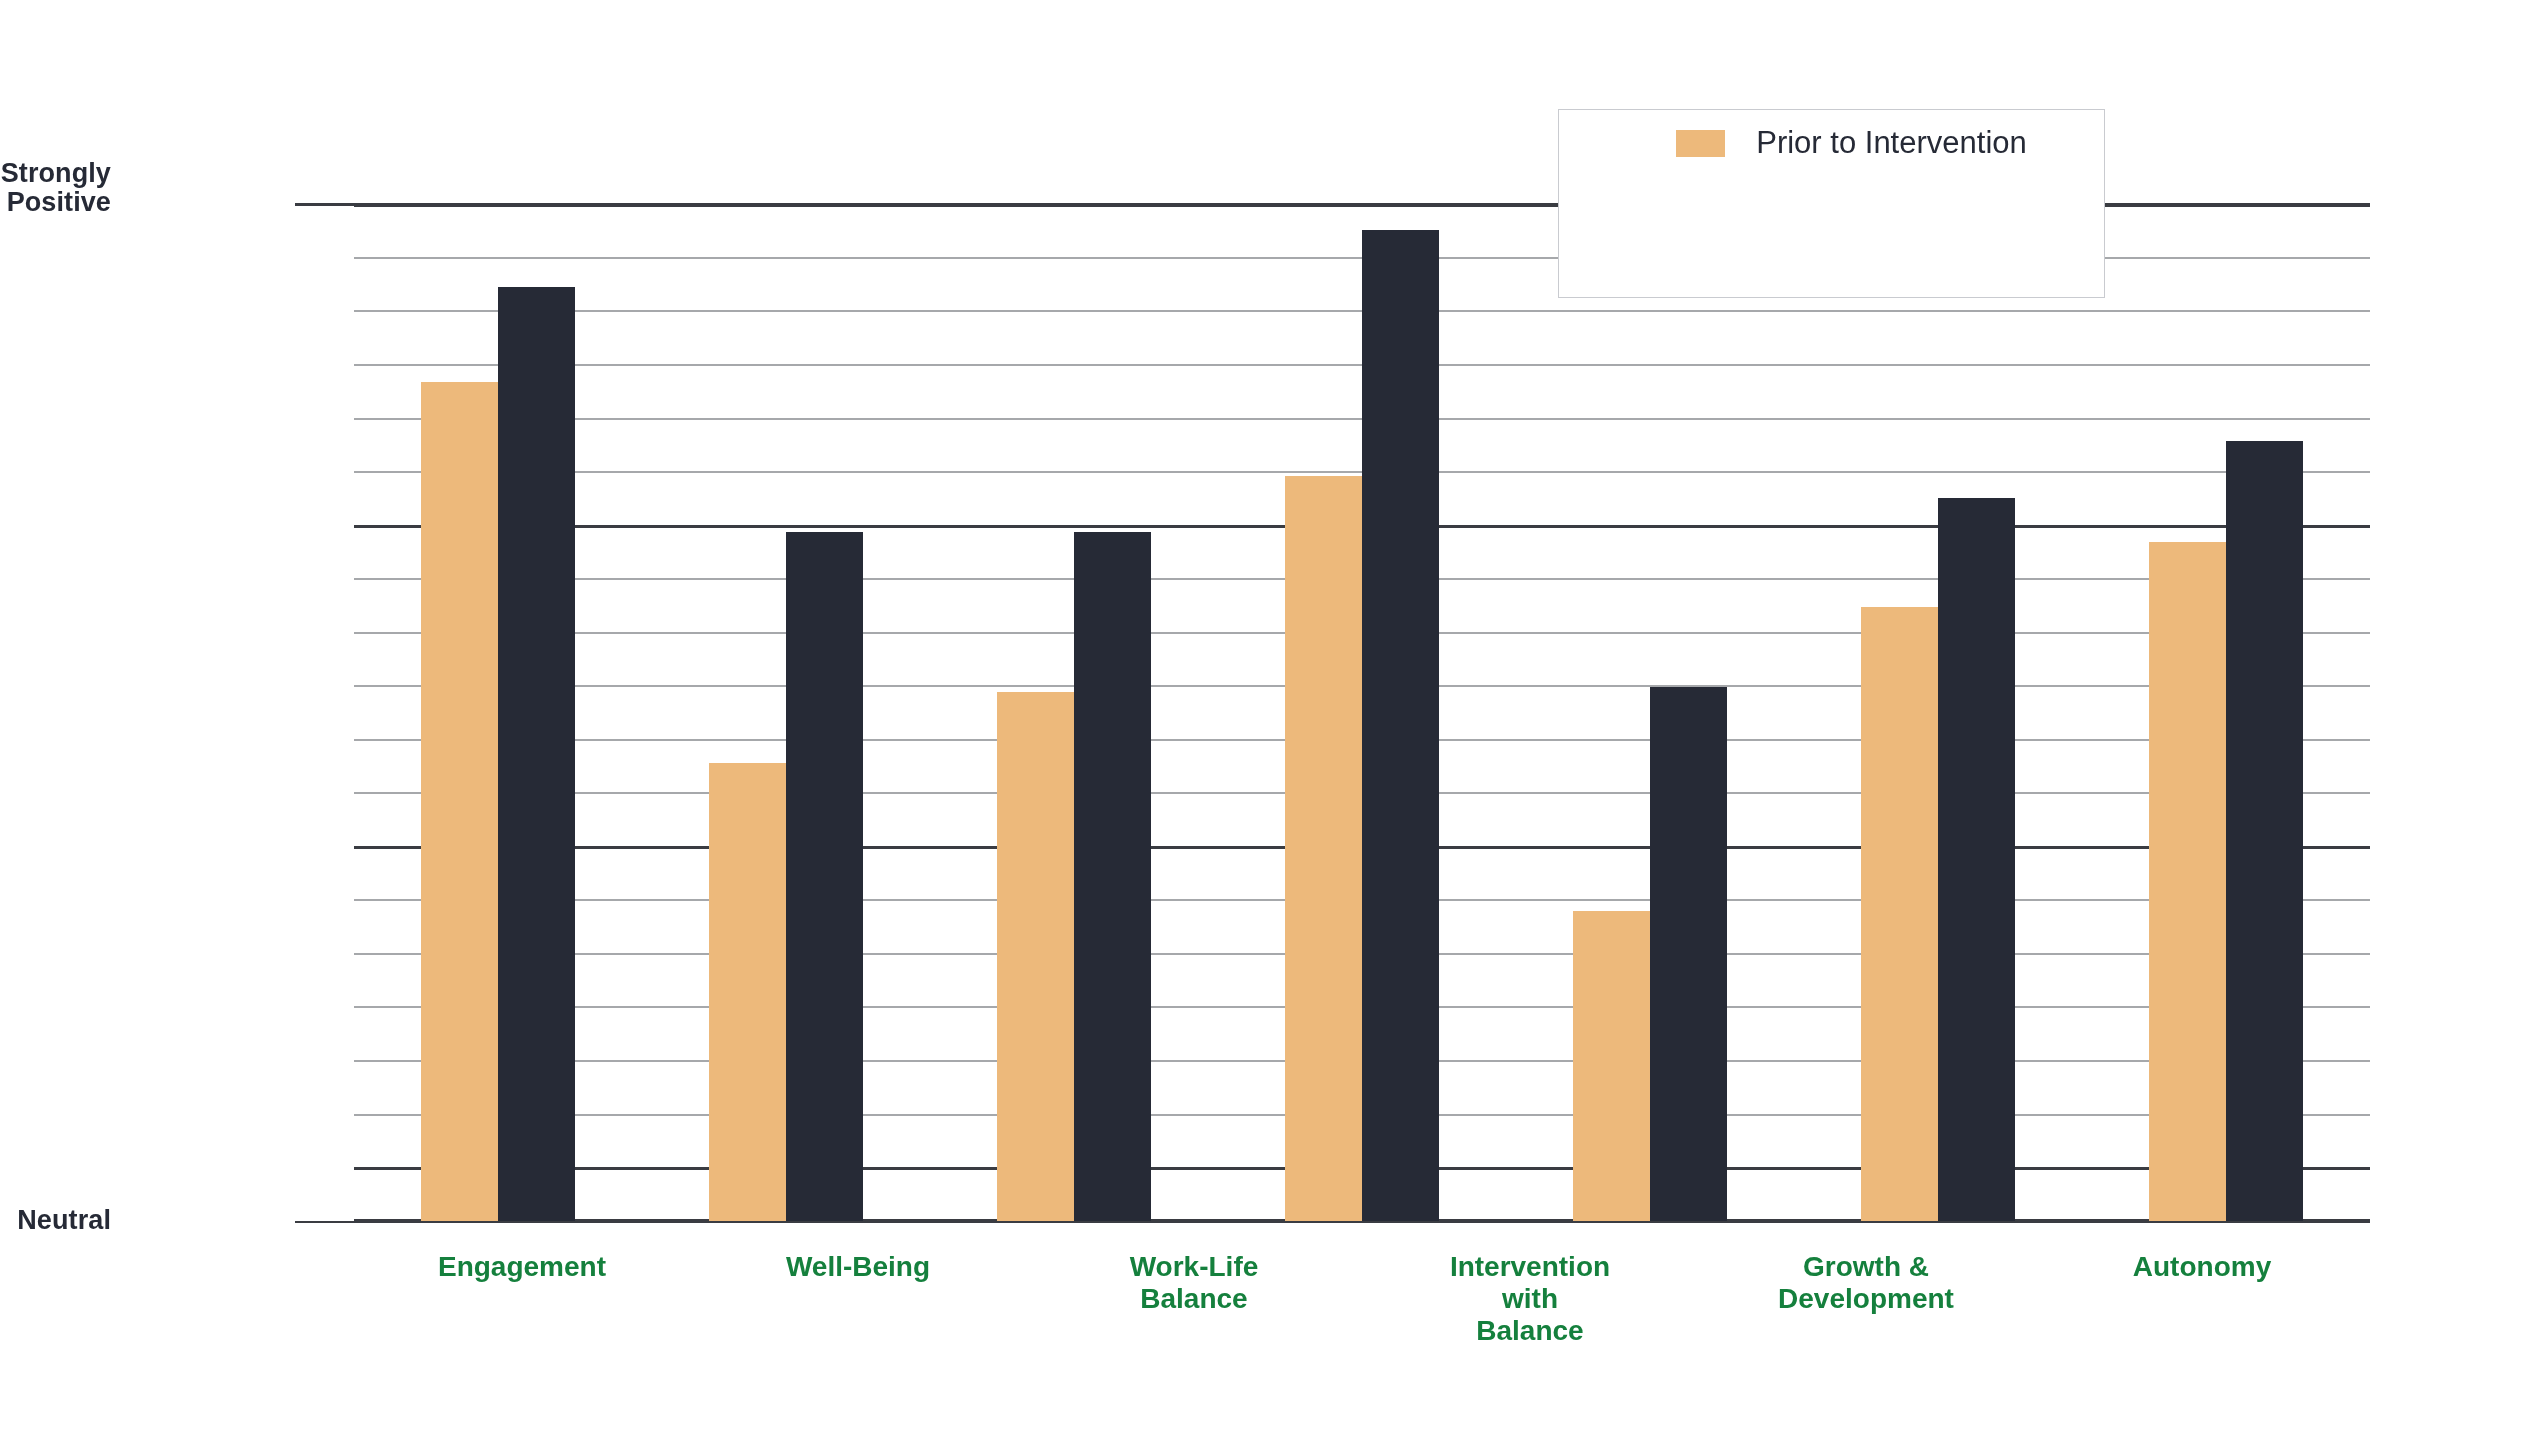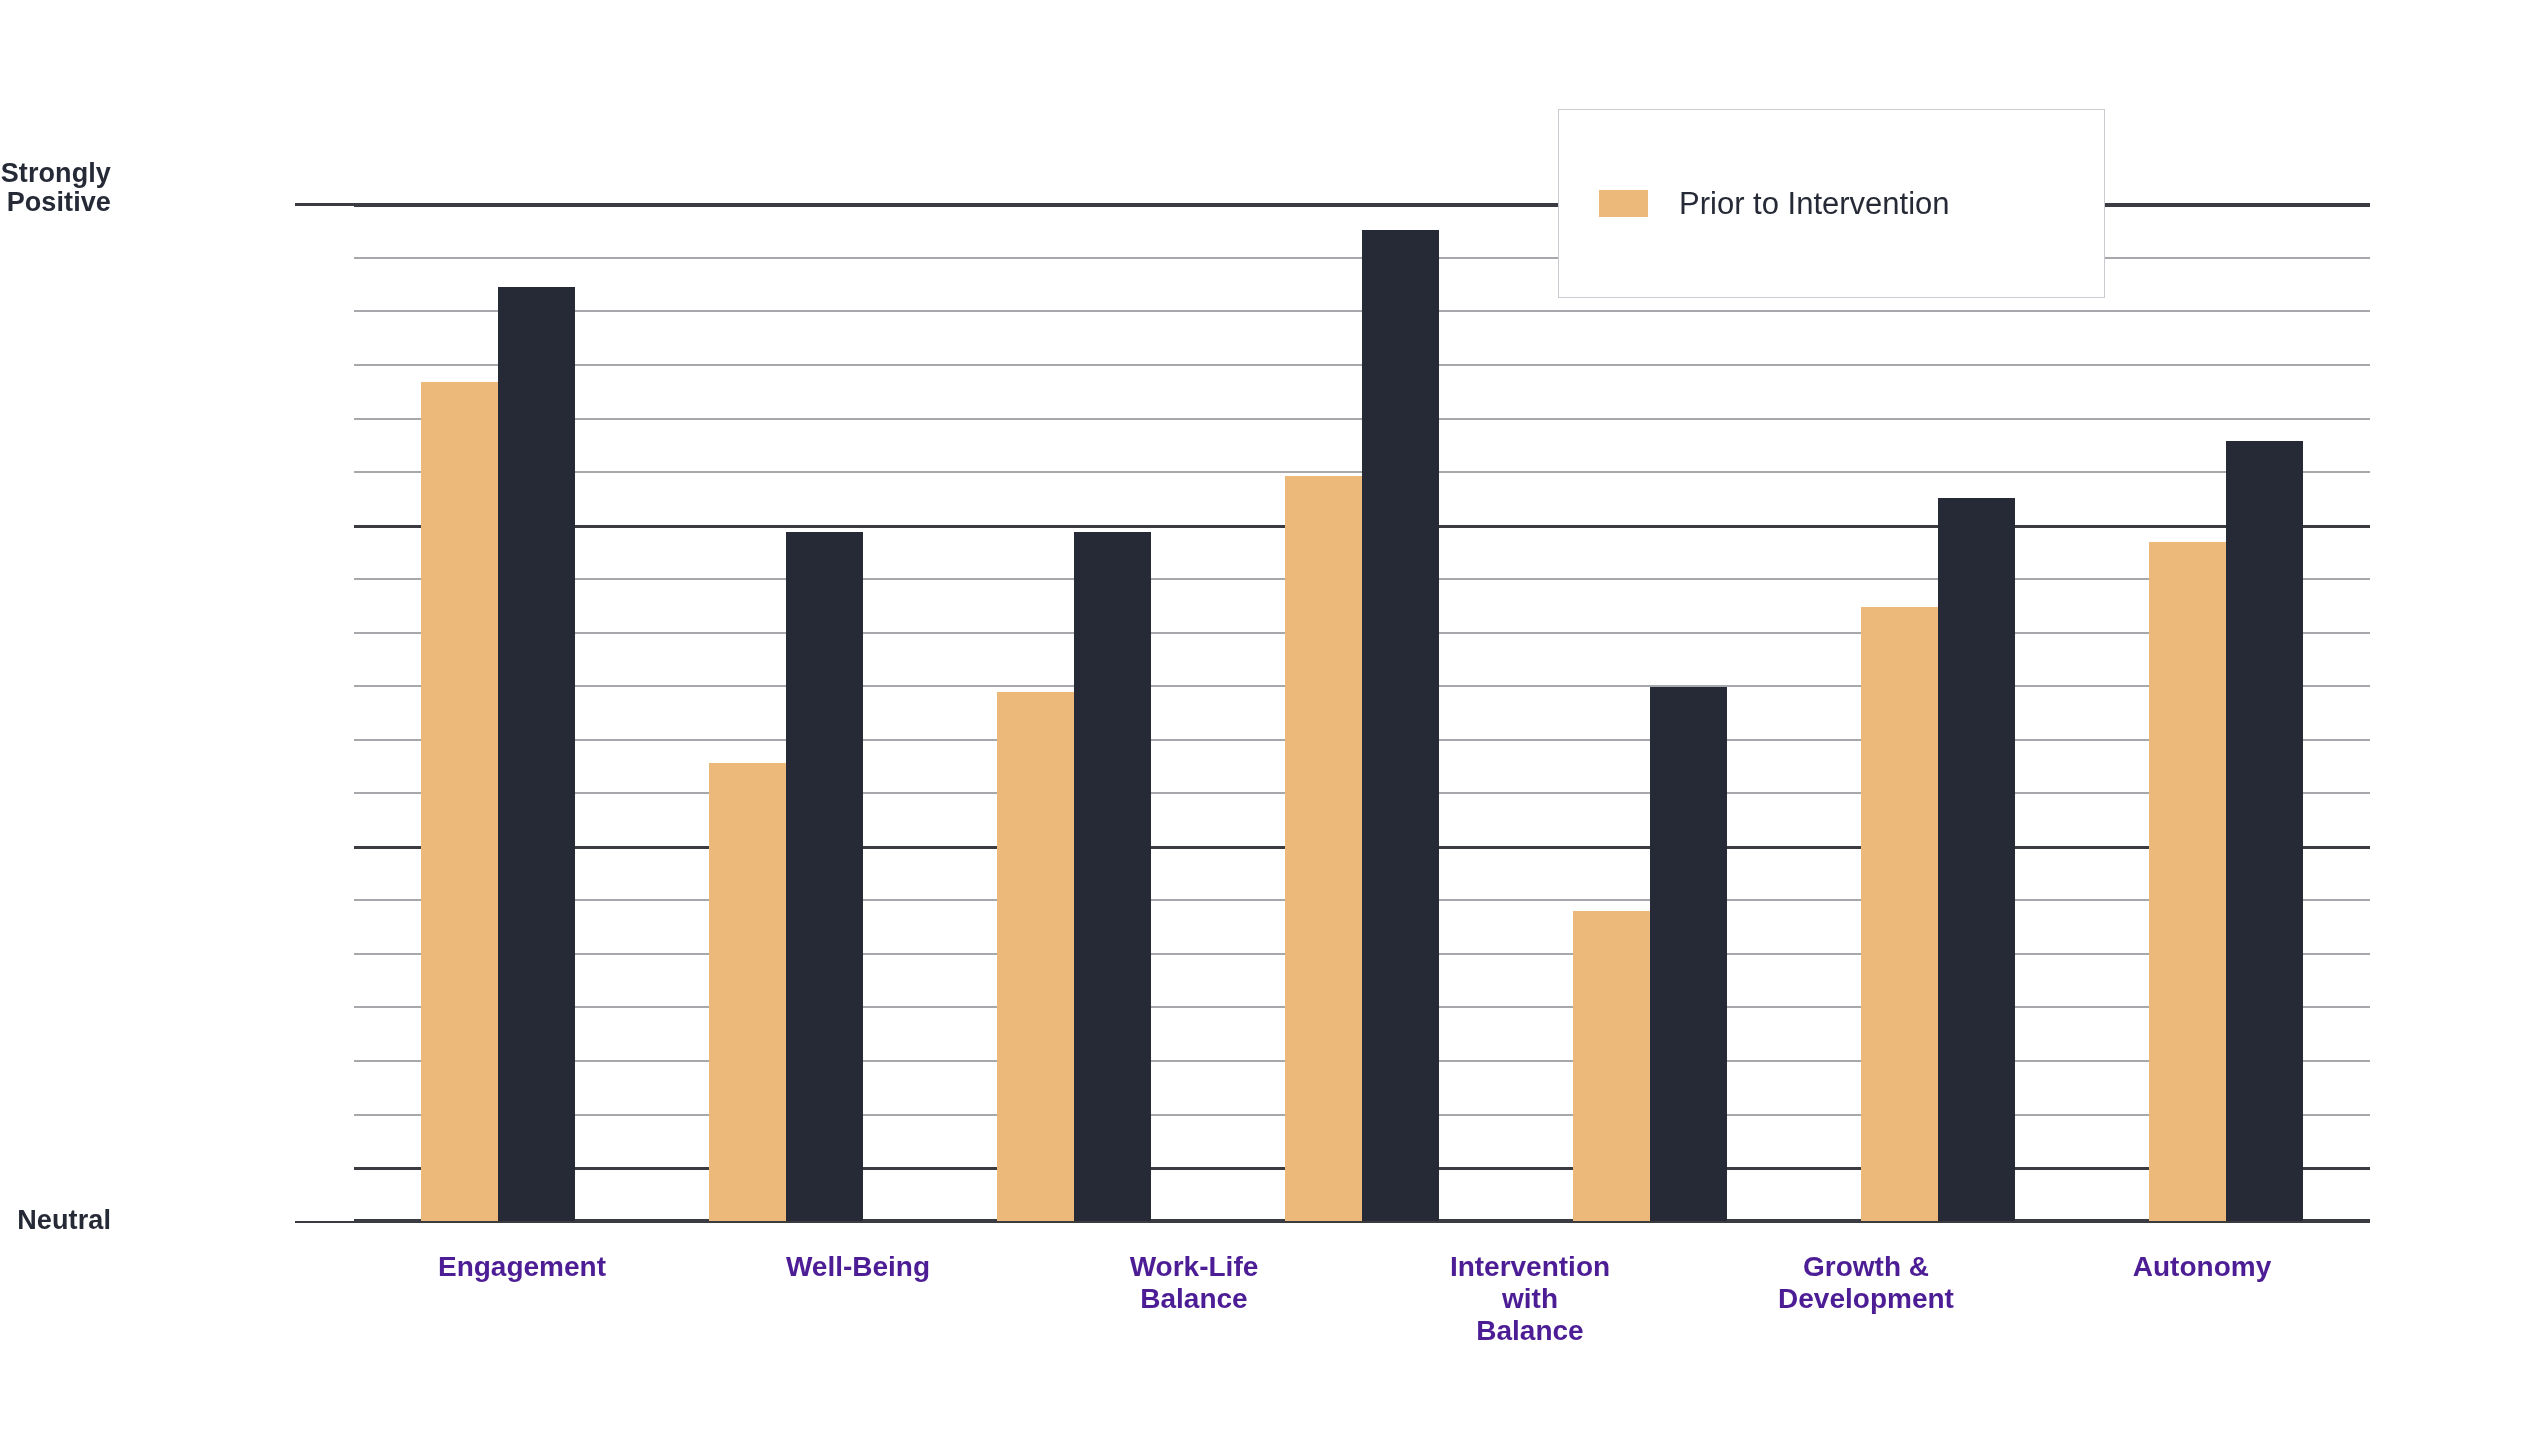--- a/index.html
+++ b/index.html
@@ -114,38 +114,38 @@
     top: 1240px;
     width: 2016px;
     display: flex;
   }
   .xlabel {
     flex: 1 1 0;
     text-align: center;
     font-weight: bold;
     font-size: 28px;
     line-height: 1.15;
-    color: #4c1d95;
+    color: #15803d;
     font-stretch: condensed;
     padding: 0 3.6px;
     box-sizing: border-box;
   }
 
   
   .legend {
     position: absolute;
     left: 1558px;
     top: 98px;
     width: 547px;
     height: 189px;
     background: #ffffff;
     border: 1.8px solid #c9cbd0;
     box-sizing: border-box;
     display: flex;
-    flex-direction: column;
+    flex-direction: row;
     justify-content: center;
     padding: 0 0 0 40px;
   }
   .legend-row {
     display: flex;
     align-items: center;
     height: 66px;
   }
   .legend-swatch {
     width: 49px;

